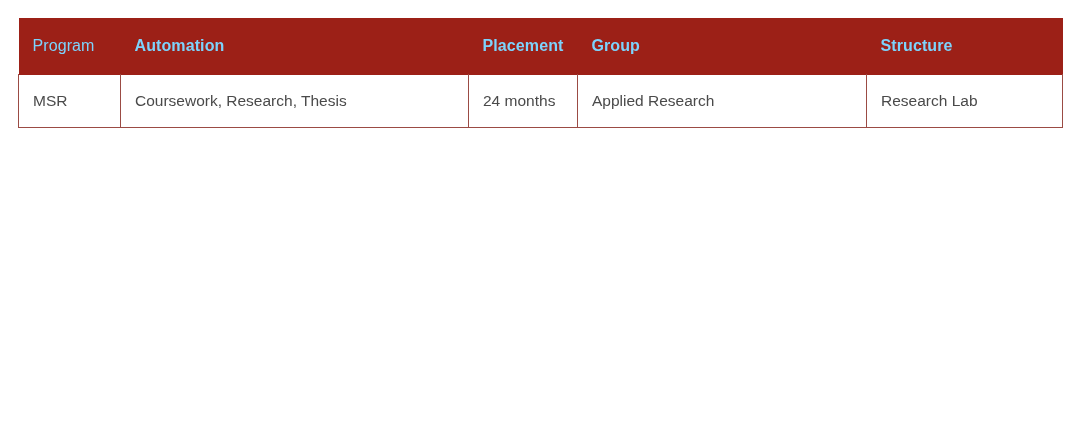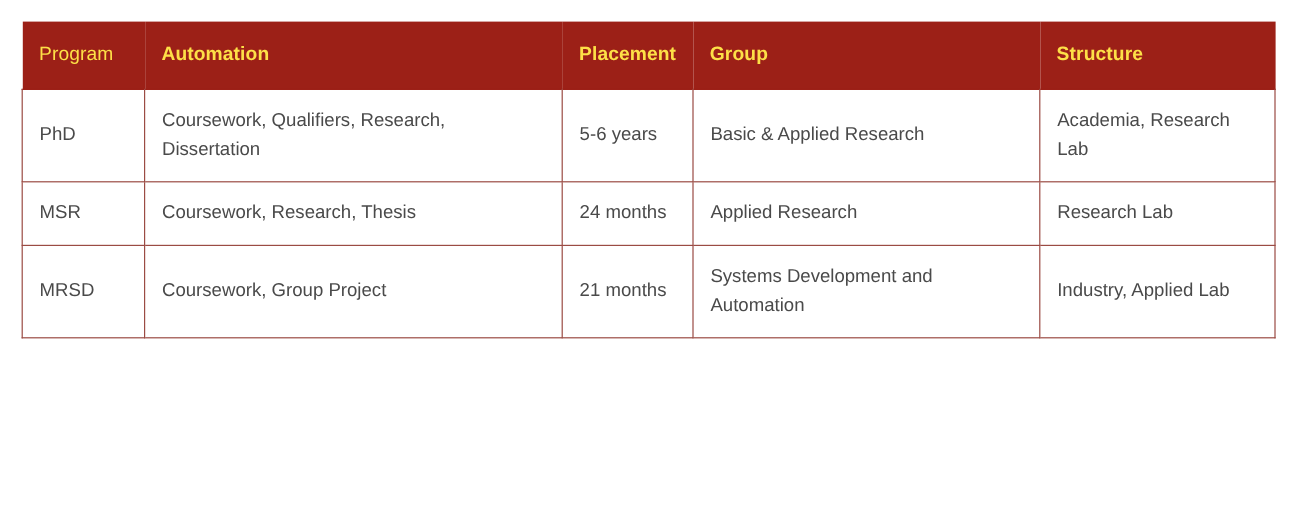--- a/index.html
+++ b/index.html
@@ -32,21 +32,21 @@
   table.program-table col.c-structure { width: 348px; }
   table.program-table col.c-duration  { width: 109px; }
   table.program-table col.c-focus     { width: 289px; }
   table.program-table col.c-placement { width: 196px; }
 
   thead tr.header-row {
     background: #9c2017;
   }
 
   thead th {
-    color: #fde047;
+    color: #7dd3fc;
     text-align: left;
     vertical-align: middle;
     padding: 12px 14px 13px 14px;
     height: 31px;
     border: none;
     font-weight: 700;
     font-size: 16px;
     letter-spacing: 0.1px;
   }
 
@@ -97,64 +97,30 @@
         <th class="th-plain">Program</th>
         <th>Automation</th>
         <th>Placement</th>
         <th>Group</th>
         <th>Structure</th>
       </tr>
     </thead>
     <tbody>
       <tr>
         <td class="first-col">
-            <span class="cell-text">PhD</span>
-          </td>
-        <td>
-            <span class="cell-text">Coursework, Qualifiers, Research, Dissertation</span>
-          </td>
-        <td>
-            <span class="cell-text">5-6 years</span>
-          </td>
-        <td>
-            <span class="cell-text">Basic &amp; Applied Research</span>
-          </td>
-        <td class="last-col">
-            <span class="cell-text">Academia, Research Lab</span>
-          </td>
-      </tr>
-      <tr>
-        <td class="first-col">
             <span class="cell-text">MSR</span>
           </td>
         <td>
             <span class="cell-text">Coursework, Research, Thesis</span>
           </td>
         <td>
             <span class="cell-text">24 months</span>
           </td>
         <td>
             <span class="cell-text">Applied Research</span>
           </td>
         <td class="last-col">
             <span class="cell-text">Research Lab</span>
           </td>
       </tr>
-      <tr>
-        <td class="first-col">
-            <span class="cell-text">MRSD</span>
-          </td>
-        <td>
-            <span class="cell-text">Coursework, Group Project</span>
-          </td>
-        <td>
-            <span class="cell-text">21 months</span>
-          </td>
-        <td>
-            <span class="cell-text">Systems Development and Automation</span>
-          </td>
-        <td class="last-col">
-            <span class="cell-text">Industry, Applied Lab</span>
-          </td>
-      </tr>
     </tbody>
   </table>
 </div>
 
 </body></html>

